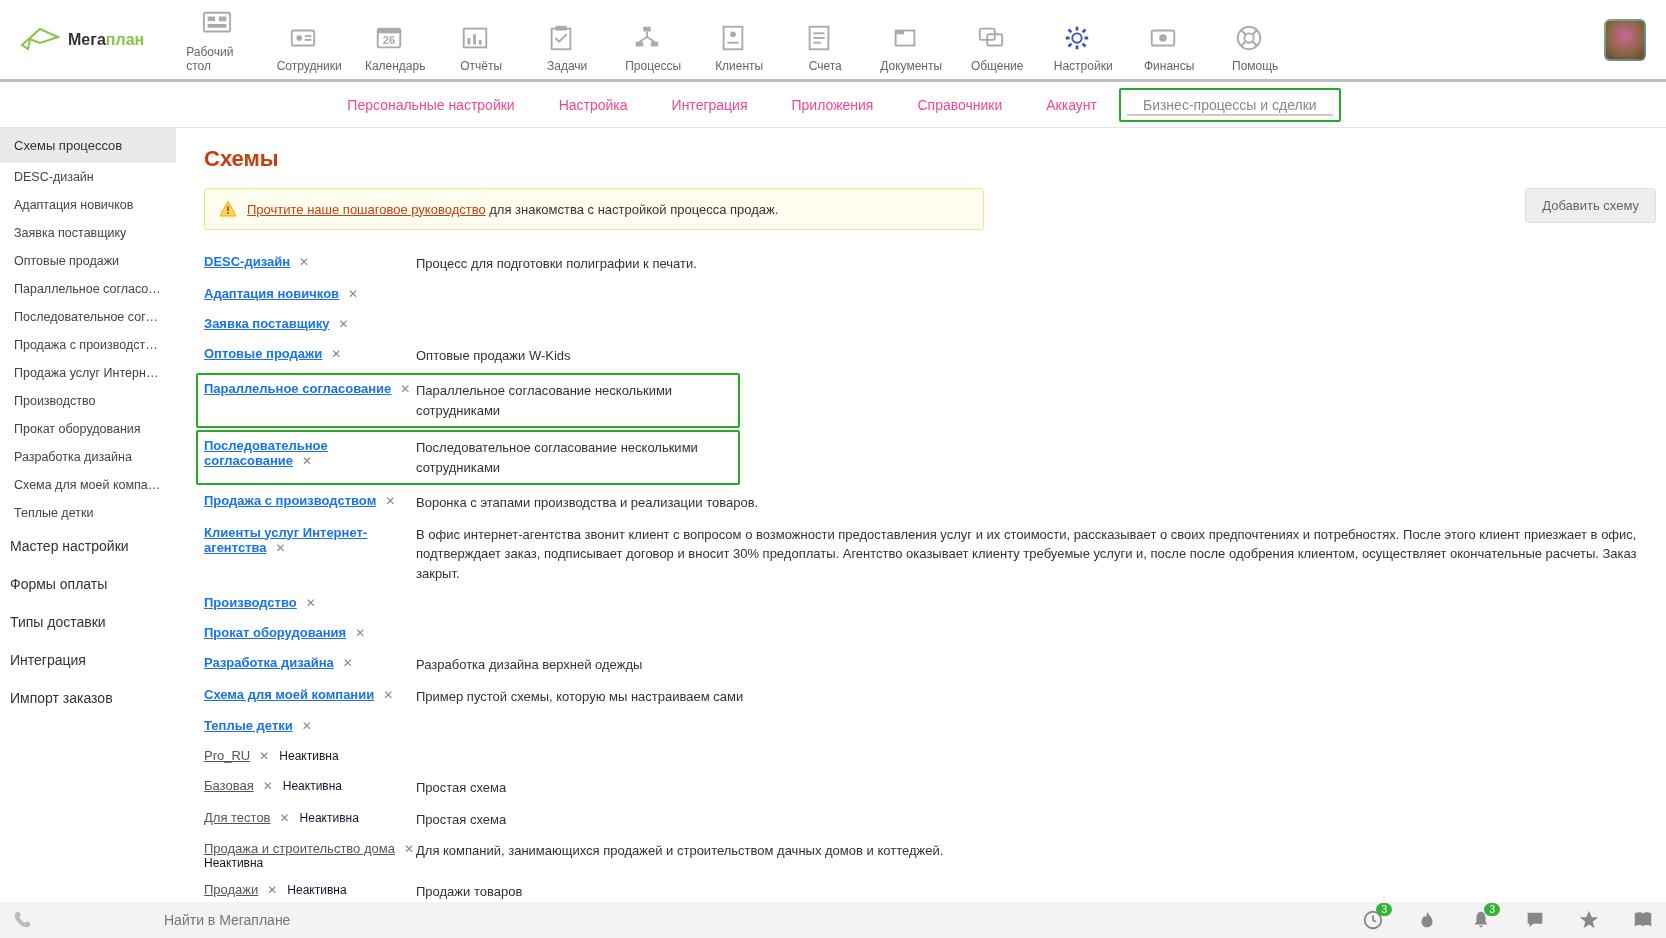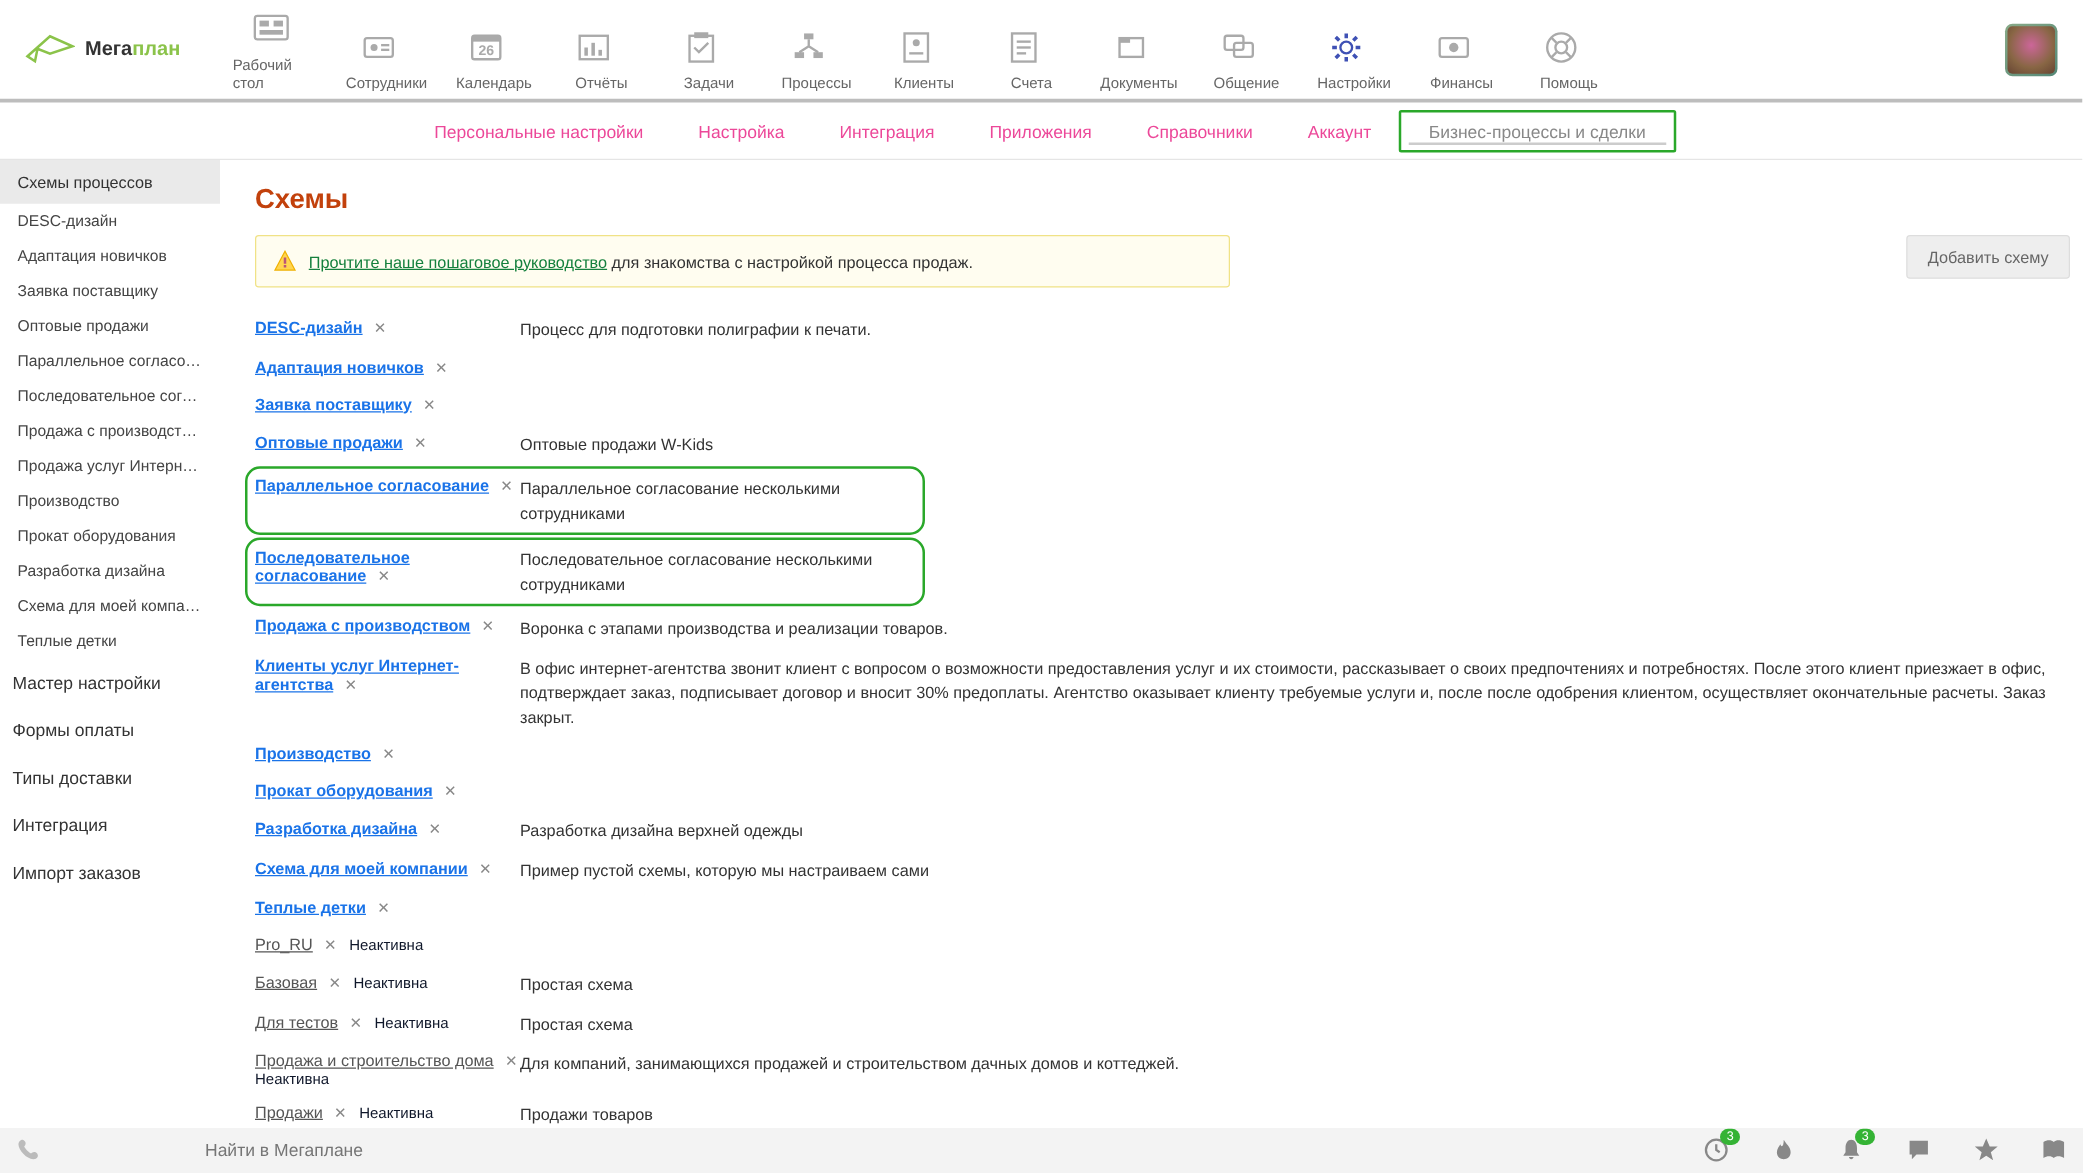--- a/index.html
+++ b/index.html
@@ -30,31 +30,31 @@
 .sidebar { width: 176px; background: #fff; overflow: hidden; }
 .sidebar-header { background: #eaeaea; padding: 10px 14px; font-size: 13px; color: #333; }
 .sidebar-item { padding: 7px 14px; font-size: 12.5px; color: #444; cursor: pointer; white-space: nowrap; overflow: hidden; text-overflow: ellipsis; }
 .sidebar-section { padding: 11px 10px; font-size: 14px; color: #333; cursor: pointer; }
 
 
 .content { flex: 1; padding: 18px 28px; overflow-y: auto; position: relative; }
 .page-title { font-size: 22px; font-weight: bold; margin-bottom: 16px; color: #c2410c; }
 .alert { display: flex; align-items: center; gap: 10px; background: #fffdf0; border: 1px solid #f0e286; padding: 11px 14px; border-radius: 3px; margin-bottom: 18px; width: 780px; }
 .alert-icon { width: 18px; height: 18px; }
-.alert a { color: #15803d; text-decoration: underline; }
+.alert a { color: #c2410c; text-decoration: underline; }
 .add-btn { position: absolute; right: 10px; top: 60px; background: #eee; border: 1px solid #ddd; color: #666; padding: 9px 16px; border-radius: 3px; font-size: 13px; cursor: pointer; }
 
 .scheme-row { display: flex; align-items: flex-start; padding: 6px 0; min-height: 30px; }
 .scheme-cell1 { width: 212px; flex-shrink: 0; }
 .scheme-name { color: #1a73e8; text-decoration: underline; font-weight: bold; font-size: 13px; cursor: pointer; margin-right: 6px; }
 .scheme-name.inactive { color: #555; font-weight: normal; }
 .scheme-close { color: #888; font-size: 12px; cursor: pointer; margin-left: 3px; }
 .scheme-status { color: #0f172a; font-size: 12px; margin-left: 10px; }
 .scheme-desc { flex: 1; color: #333; font-size: 13px; line-height: 1.5; }
-.scheme-row.boxed { border: 2px solid #2aa82a; border-radius: 12px; padding: 6px 6px; margin: 2px -8px 2px -8px; width: 544px; }
+.scheme-row.boxed { border: 2px solid #2aa82a; border-radius: 2px; padding: 6px 6px; margin: 2px -8px 2px -8px; width: 544px; }
 
 
 .bottombar { height: 36px; background: #f3f3f3; display: flex; align-items: center; padding: 0 12px; position: fixed; bottom: 0; left: 0; right: 0; }
 .search-input { flex: 1; max-width: 600px; background: transparent; border: none; font-size: 14px; color: #888; margin-left: 130px; }
 .bottom-icons { margin-left: auto; display: flex; gap: 32px; align-items: center; }
 .b-icon { position: relative; width: 22px; height: 22px; color: #888; cursor: pointer; }
 .badge { position: absolute; top: -6px; right: -8px; background: #34b334; color: #fff; font-size: 10px; border-radius: 8px; padding: 1px 5px; }
 </style>
 </head>
 <body>

